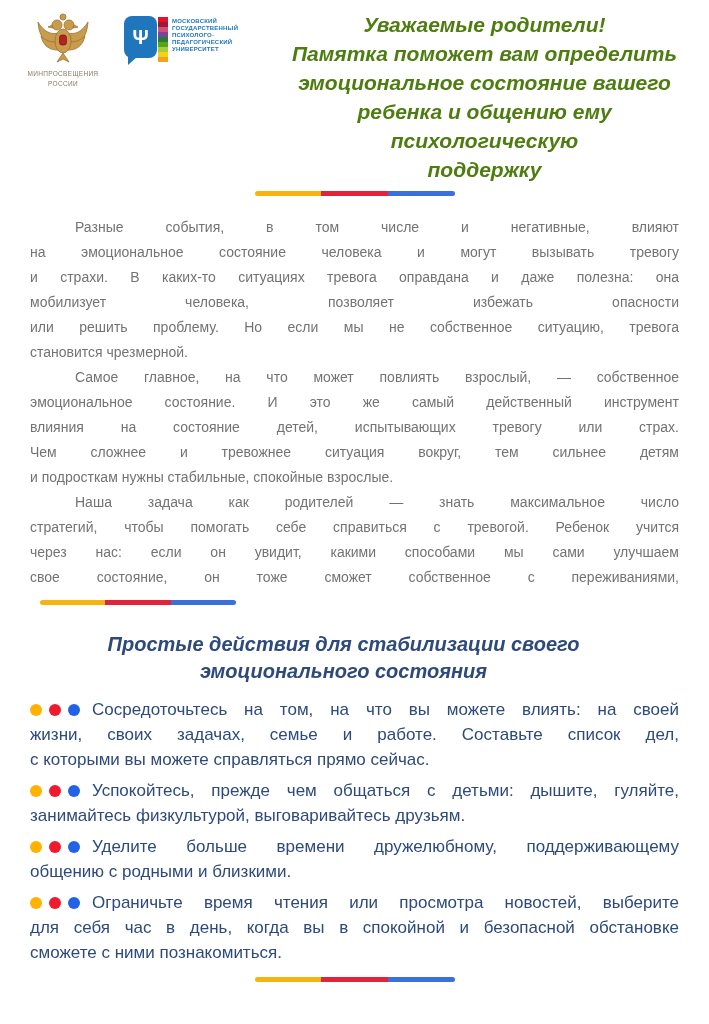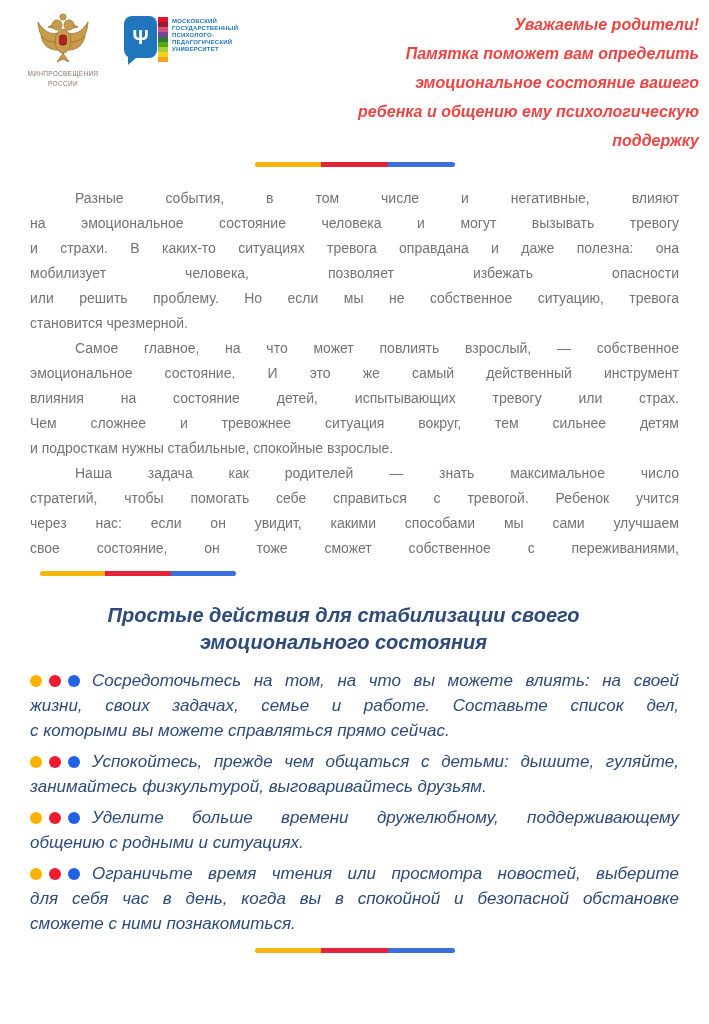--- a/index.html
+++ b/index.html
@@ -17,21 +17,21 @@
   .ministry .caption{font-size:6.5px;line-height:8px;color:#8a7964;letter-spacing:.3px;margin-top:2px;}
   .mgppu{display:flex;align-items:flex-start;gap:0;padding-top:4px;}
   .bubble{position:relative;width:33px;height:42px;background:#1f76bc;border-radius:8px;
           display:flex;align-items:center;justify-content:center;color:#fff;
           font-weight:bold;font-size:20px;line-height:1;}
   .bubble::after{content:"";position:absolute;left:4px;bottom:-7px;width:0;height:0;
           border-top:8px solid #1f76bc;border-right:9px solid transparent;}
   .mosaic{display:flex;flex-direction:column;margin-left:1px;padding-top:1px;}
   .mosaic .sq{display:block;width:10px;height:5px;}
   .uni-name{margin-left:4px;padding-top:2px;font-size:6px;line-height:7px;font-weight:bold;color:#1f76bc;letter-spacing:.2px;}
-  .title{flex:1;color:#ef4444;font-style:italic;font-weight:bold;font-size:16px;line-height:29px;text-align:right;padding-top:2px;}
+  .title{flex:1;color:#4d7c0f;font-style:italic;font-weight:bold;font-size:21px;line-height:29px;text-align:center;padding-top:2px;}
 
   
   .divider{display:flex;width:200px;height:5px;border-radius:3px;overflow:hidden;}
   .divider .seg{flex:1;height:100%;}
   .seg.y{background:#f6b40e;}
   .seg.r{background:#e22339;}
   .seg.b{background:#3a6fdc;}
   .divider.top{margin:7px auto 0 auto;}
   .divider.bottom{margin:12px auto 0 auto;}
   .divider.inline{display:inline-flex;width:196px;vertical-align:2px;margin-left:10px;}
@@ -41,21 +41,21 @@
   .textblock{font-size:14px;line-height:25px;color:#737373;}
   .jline{text-align:justify;text-align-last:justify;}
   .lastline{text-align:left;}
   .indent{text-indent:45px;}
 
   
   .section-heading{margin-top:16px;padding-right:22px;color:#2d4a7a;
     font-style:italic;font-weight:bold;font-size:20px;line-height:27px;text-align:center;}
 
   
-  .bullets{margin-top:12px;font-size:17px;line-height:25px;color:#2d4a7a;font-style:italic;}
+  .bullets{margin-top:12px;font-size:17px;line-height:25px;color:#2d4a7a;}
   .bullet{margin:0 0 6px 0;}
   .dot{display:inline-block;width:12px;height:12px;border-radius:50%;margin-right:7px;vertical-align:-1px;}
   .dot.dy{background:#ffb300;}
   .dot.dr{background:#ef1a2d;}
   .dot.db{background:#2263e6;margin-right:12px;}
 </style>
 </head>
 <body>
 
 <div class="page">
@@ -174,21 +174,21 @@
         <div class="lastline">с которыми вы можете справляться прямо сейчас.</div>
       </div>
 
       <div class="bullet">
         <div class="jline"><span class="dot dy"></span><span class="dot dr"></span><span class="dot db"></span><span>Успокойтесь, прежде чем общаться с детьми: дышите, гуляйте,</span></div>
         <div class="lastline">занимайтесь физкультурой, выговаривайтесь друзьям.</div>
       </div>
 
       <div class="bullet">
         <div class="jline"><span class="dot dy"></span><span class="dot dr"></span><span class="dot db"></span><span>Уделите больше времени дружелюбному, поддерживающему</span></div>
-        <div class="lastline">общению с родными и ситуациях.</div>
+        <div class="lastline">общению с родными и близкими.</div>
       </div>
 
       <div class="bullet">
         <div class="jline"><span class="dot dy"></span><span class="dot dr"></span><span class="dot db"></span><span>Ограничьте время чтения или просмотра новостей, выберите</span></div>
         <div class="jline">для себя час в день, когда вы в спокойной и безопасной обстановке</div>
         <div class="lastline">сможете с ними познакомиться.</div>
       </div>
     </div>
   </div>
 

